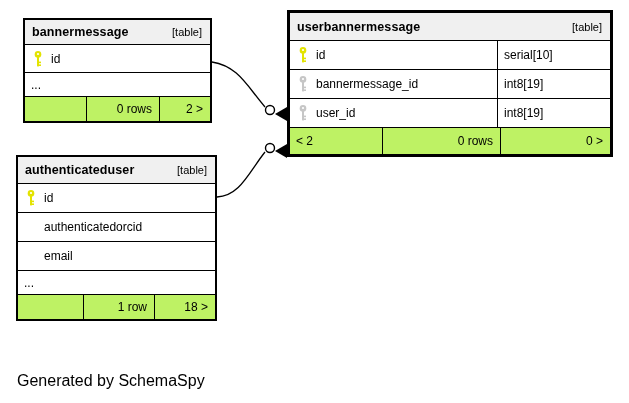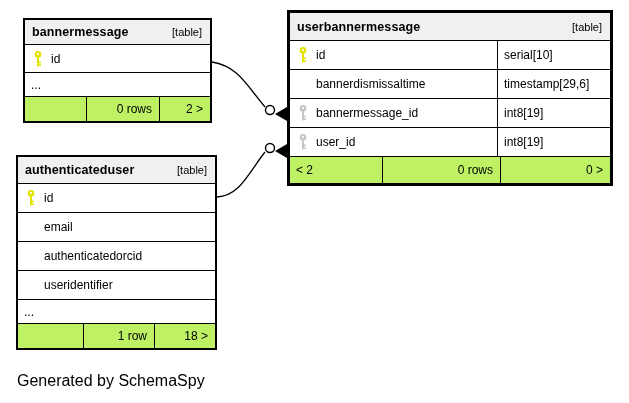--- a/index.html
+++ b/index.html
@@ -121,24 +121,20 @@
           <circle cx="4" cy="3" r="1.1" fill="#fff"></circle>
           <rect x="3" y="6" width="2" height="9.4"></rect>
           <rect x="5" y="10.6" width="2" height="1.6"></rect>
           <rect x="5" y="13.4" width="2" height="1.6"></rect>
         </svg>
     </span>
     <span class="cname">id</span>
     <span class="typecell">serial[10]</span>
   </div>
   <div class="trow">
-    <span class="cname">bannerdismissaltime</span>
-    <span class="typecell">timestamp[29,6]</span>
-  </div>
-  <div class="trow">
     <span class="keyicon fk">
       <svg width="8" height="16" viewBox="0 0 8 16" fill="currentColor">
           <circle cx="4" cy="3.4" r="3.3"></circle>
           <circle cx="4" cy="3" r="1.1" fill="#fff"></circle>
           <rect x="3" y="6" width="2" height="9.4"></rect>
           <rect x="5" y="10.6" width="2" height="1.6"></rect>
           <rect x="5" y="13.4" width="2" height="1.6"></rect>
         </svg>
     </span>
     <span class="cname">bannermessage_id</span>
@@ -175,27 +171,24 @@
           <circle cx="4" cy="3.4" r="3.3"></circle>
           <circle cx="4" cy="3" r="1.1" fill="#fff"></circle>
           <rect x="3" y="6" width="2" height="9.4"></rect>
           <rect x="5" y="10.6" width="2" height="1.6"></rect>
           <rect x="5" y="13.4" width="2" height="1.6"></rect>
         </svg>
     </span>
     <span class="cname">id</span>
   </div>
   <div class="trow">
-    <span class="cname">email</span>
-  </div>
-  <div class="trow">
     <span class="cname">authenticatedorcid</span>
   </div>
   <div class="trow">
-    <span class="cname">useridentifier</span>
+    <span class="cname">email</span>
   </div>
   <div class="trow dots">
     <span class="cname">...</span>
   </div>
   <div class="tfoot">
     <div class="fcell back"></div>
     <div class="fcell num">1 row</div>
     <div class="fcell num">18 &gt;</div>
   </div>
 </div>

